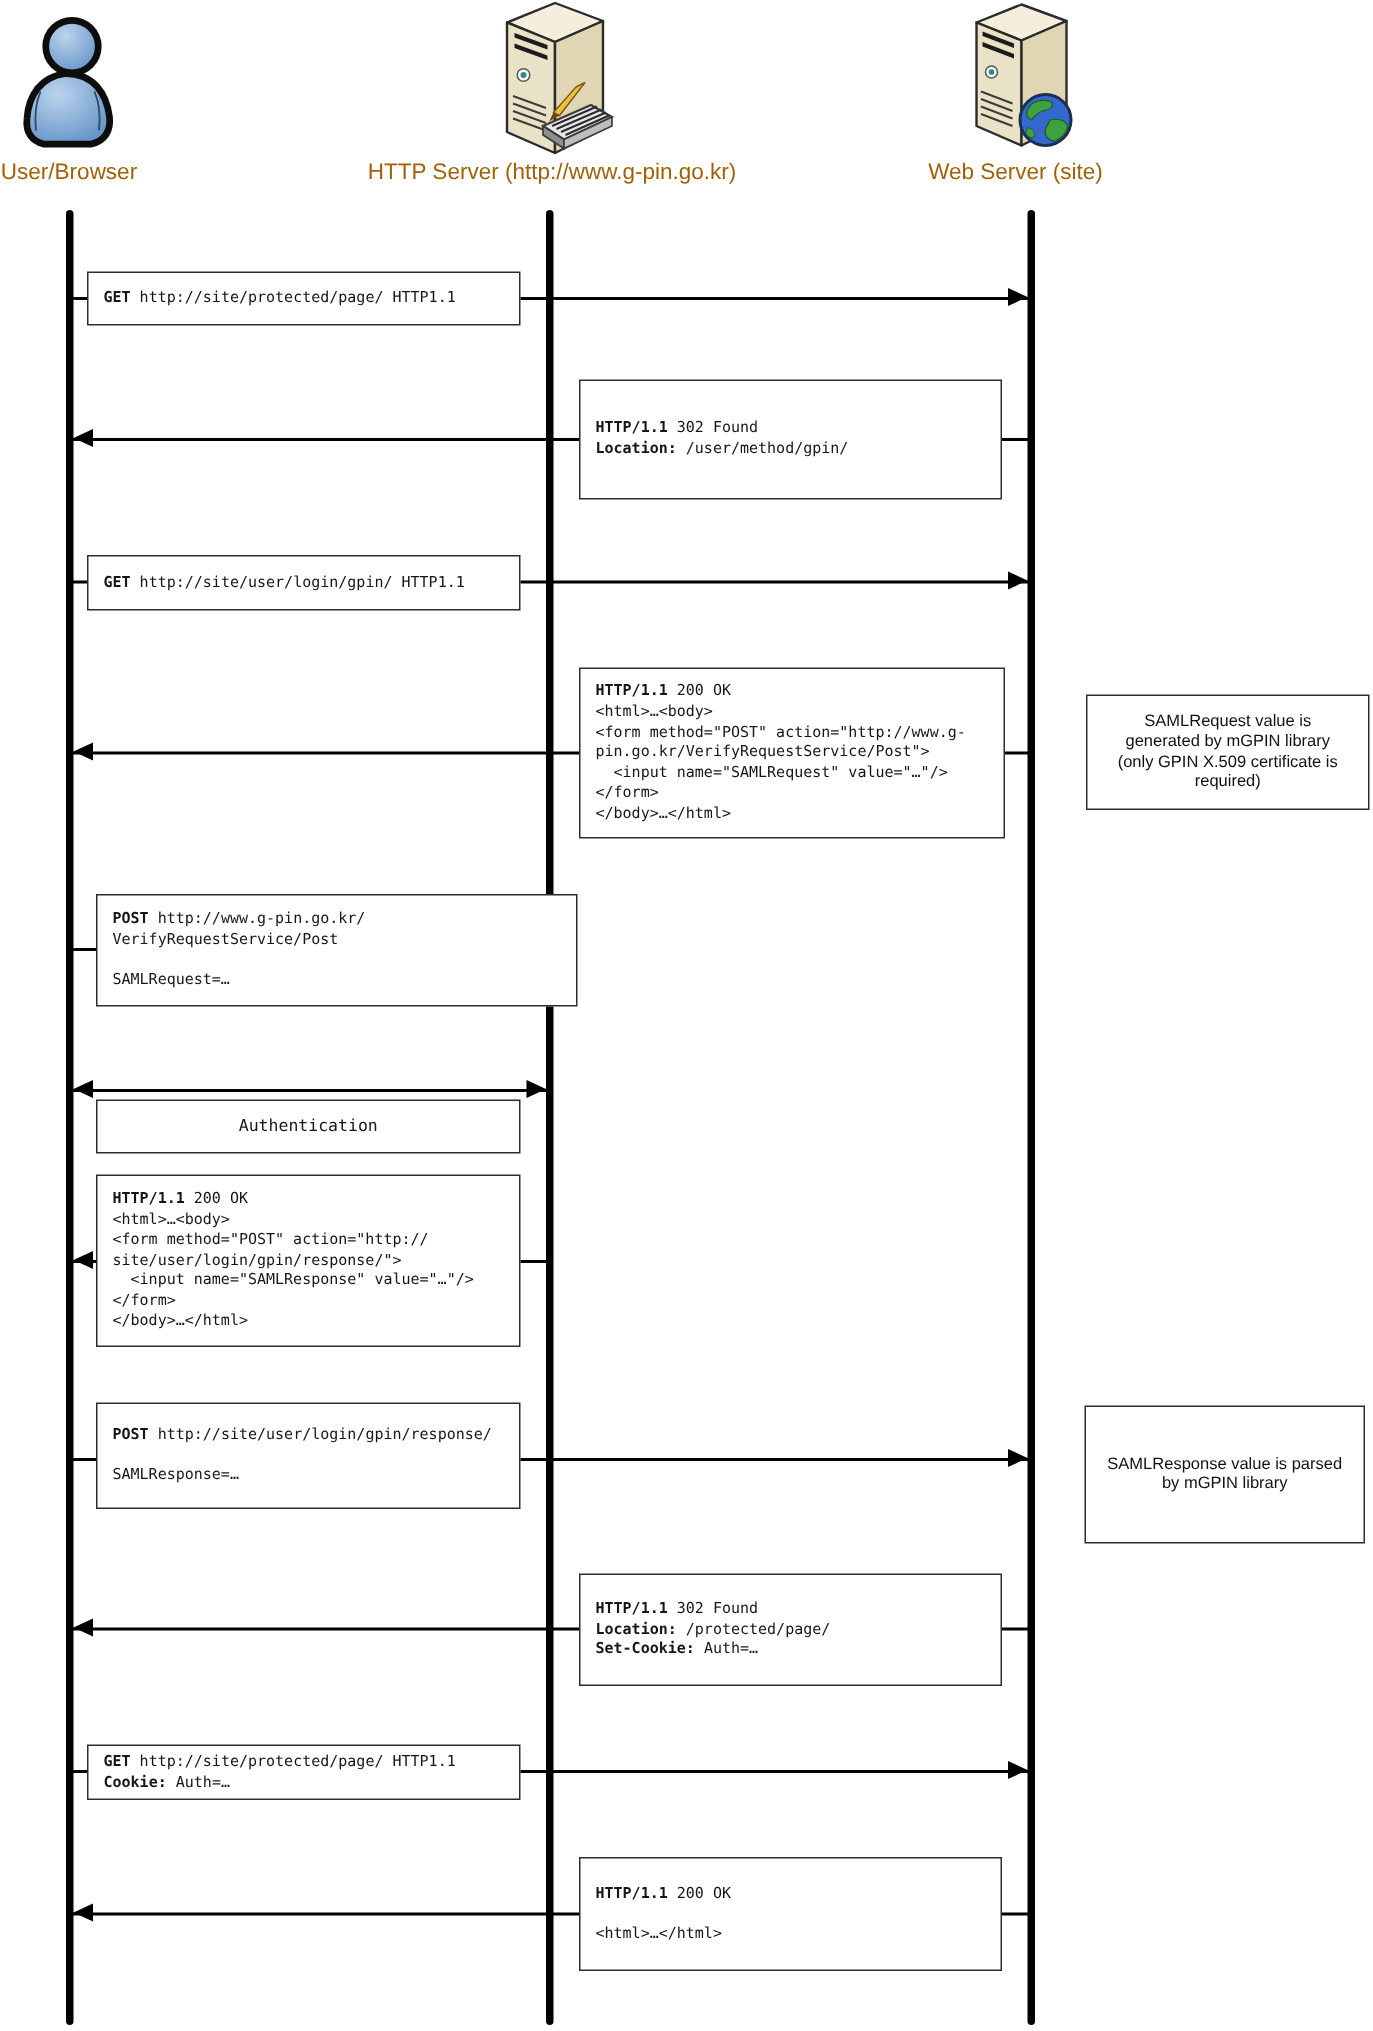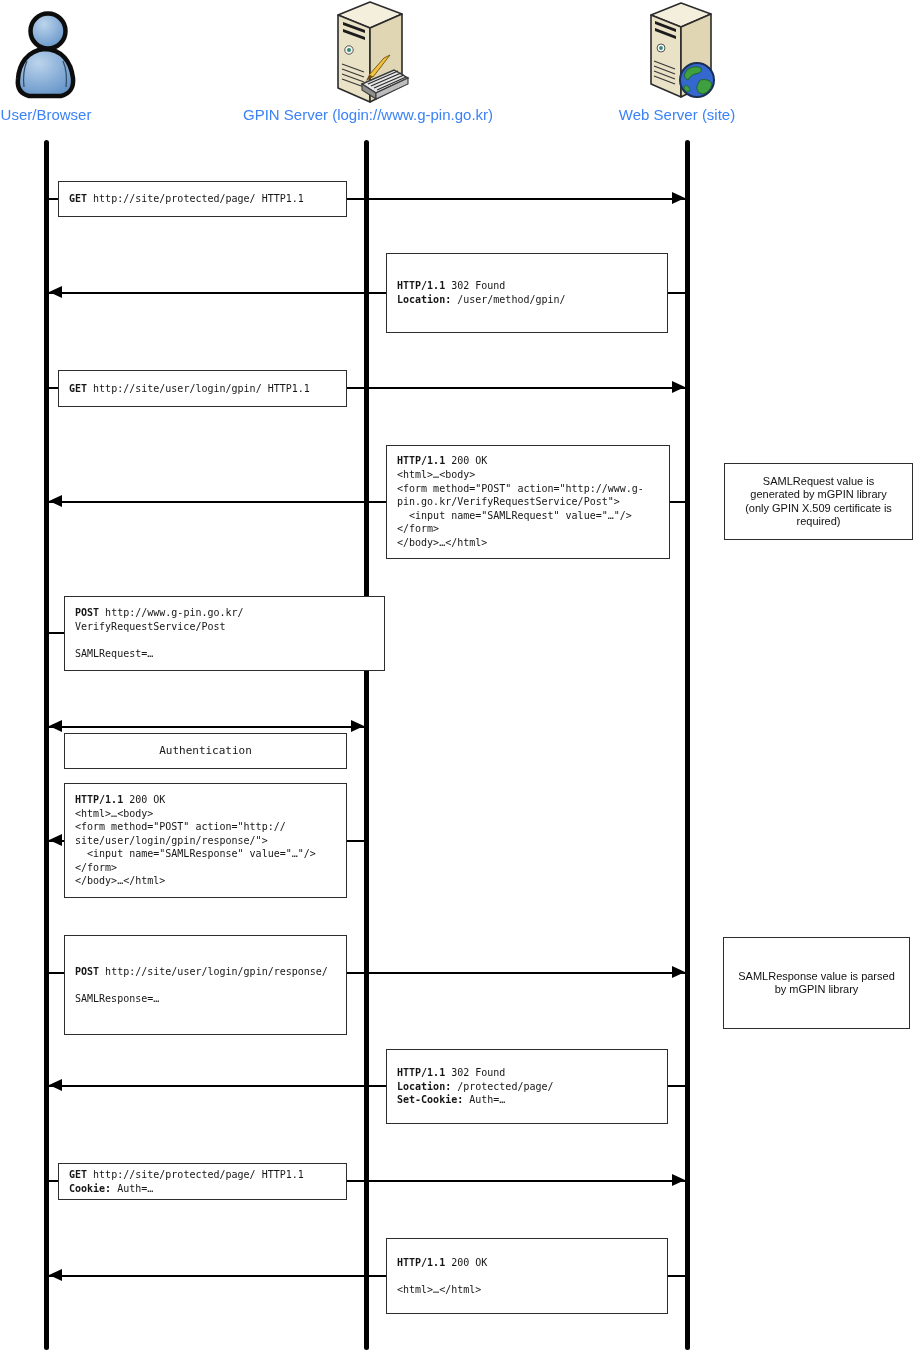--- a/index.html
+++ b/index.html
@@ -3,21 +3,21 @@
 <meta charset="utf-8">
 <style>
   * { margin:0; padding:0; box-sizing:border-box; }
   html,body { background:#fff; }
   .canvas {
     position:relative; width:915px; height:1354px; background:#ffffff;
     font-family:"Liberation Sans", sans-serif; overflow:hidden;
   }
   .actor-label {
     position:absolute; transform:translateX(-50%);
-    font-size:15px; color:#3b82f6; white-space:nowrap; z-index:5;
+    font-size:15px; color:#a16207; white-space:nowrap; z-index:5;
   }
   .actor-icon { position:absolute; z-index:5; }
   .lifeline {
     position:absolute; width:5px; background:#000; border-radius:3px; z-index:2;
   }
   .arrow-line { position:absolute; height:2px; background:#000; z-index:1; }
   .arrow-head { position:absolute; width:0; height:0; z-index:2; }
   .head-right {
     border-left:13px solid #000;
     border-top:6px solid transparent; border-bottom:6px solid transparent;
@@ -85,21 +85,21 @@
       <polygon points="30,84 44,93 44,99 30,90" fill="#8f8f8f" stroke="#3a3a3a" stroke-width="1.1"></polygon>
       <polygon points="44,93 76,78 76,84 44,99" fill="#bdbdbd" stroke="#3a3a3a" stroke-width="1.1"></polygon>
       <g stroke="#2c2c2c" stroke-width="1.3">
         <line x1="36" y1="84" x2="66" y2="71"></line>
         <line x1="39" y1="86" x2="69" y2="73"></line>
         <line x1="42" y1="88" x2="72" y2="75"></line>
         <line x1="45" y1="90" x2="74" y2="77"></line>
       </g>
     </svg>
   </div>
-  <div class="actor-label" style="left:368px; top:106px;">GPIN Server (login://www.g-pin.go.kr)</div>
+  <div class="actor-label" style="left:368px; top:106px;">HTTP Server (http://www.g-pin.go.kr)</div>
 
   <div class="actor-icon" style="left:645px; top:1px;">
     <svg width="76" height="100" viewBox="0 0 76 100">
       <g stroke="#2b2b2b" stroke-width="1.6" stroke-linejoin="round">
         <polygon points="36,2 66,13 36,26 6,14" fill="#f4eedc"></polygon>
         <polygon points="6,14 36,26 36,96 6,83" fill="#eae2c6"></polygon>
         <polygon points="36,26 66,13 66,81 36,96" fill="#e0d6b4"></polygon>
       </g>
       <path d="M10,20 L31,28 L31,31 L10,23 Z" fill="#1c1c1c"></path>
       <path d="M10,27 L31,35 L31,38 L10,30 Z" fill="#1c1c1c"></path>
@@ -140,21 +140,21 @@
       <div class="msg-box" style="left: 64px; top: 596px; width: 321px; height: 75px;"><div><b>POST</b><span> http://www.g-pin.go.kr/</span></div><div><span>VerifyRequestService/Post</span></div><div>&nbsp;</div><div><span>SAMLRequest=…</span></div></div>
       <div class="arrow-line" style="left: 46px; width: 320px; top: 726px;"></div>
       <div class="arrow-head head-right" style="left: 351px; top: 720px;"></div>
       <div class="arrow-head head-left" style="left: 49px; top: 720px;"></div>
       <div class="msg-box center" style="left: 64px; top: 709px; width: 283px; height: 36px;"><div><span>Authentication</span></div></div>
       <div class="arrow-line" style="left: 46px; width: 320px; top: 840px;"></div>
       <div class="arrow-head head-left" style="left: 49px; top: 834px;"></div>
       <div class="msg-box" style="left: 64px; top: 783px; width: 283px; height: 115px;"><div><b>HTTP/1.1</b><span> 200 OK</span></div><div><span>&lt;html&gt;…&lt;body&gt;</span></div><div><span>&lt;form method="POST" action="http://</span></div><div><span>site/user/login/gpin/response/"&gt;</span></div><div><span>  &lt;input name="SAMLResponse" value="…"/&gt;</span></div><div><span>&lt;/form&gt;</span></div><div><span>&lt;/body&gt;…&lt;/html&gt;</span></div></div>
       <div class="arrow-line" style="left: 46px; width: 641px; top: 972px;"></div>
       <div class="arrow-head head-right" style="left: 672px; top: 966px;"></div>
-      <div class="msg-box" style="left: 64px; top: 935px; width: 283px; height: 100px;"><div><b>POST</b><span> http://site/user/login/gpin/response/</span></div><div>&nbsp;</div><div><span>SAMLResponse=…</span></div></div>
+      <div class="msg-box" style="left: 64px; top: 935px; width: 283px; height: 71px;"><div><b>POST</b><span> http://site/user/login/gpin/response/</span></div><div>&nbsp;</div><div><span>SAMLResponse=…</span></div></div>
       <div class="arrow-line" style="left: 46px; width: 641px; top: 1085px;"></div>
       <div class="arrow-head head-left" style="left: 49px; top: 1079px;"></div>
       <div class="msg-box" style="left: 386px; top: 1049px; width: 282px; height: 75px;"><div><b>HTTP/1.1</b><span> 302 Found</span></div><div><b>Location:</b><span> /protected/page/</span></div><div><b>Set-Cookie:</b><span> Auth=…</span></div></div>
       <div class="arrow-line" style="left: 46px; width: 641px; top: 1180px;"></div>
       <div class="arrow-head head-right" style="left: 672px; top: 1174px;"></div>
       <div class="msg-box" style="left: 58px; top: 1163px; width: 289px; height: 37px;"><div><b>GET</b><span> http://site/protected/page/ HTTP1.1</span></div><div><b>Cookie:</b><span> Auth=…</span></div></div>
       <div class="arrow-line" style="left: 46px; width: 641px; top: 1275px;"></div>
       <div class="arrow-head head-left" style="left: 49px; top: 1269px;"></div>
       <div class="msg-box" style="left: 386px; top: 1238px; width: 282px; height: 76px;"><div><b>HTTP/1.1</b><span> 200 OK</span></div><div>&nbsp;</div><div><span>&lt;html&gt;…&lt;/html&gt;</span></div></div>
       <div class="note-box" style="left: 724px; top: 463px; width: 189px; height: 77px;">SAMLRequest value is generated by mGPIN library (only GPIN X.509 certificate is required)</div>

